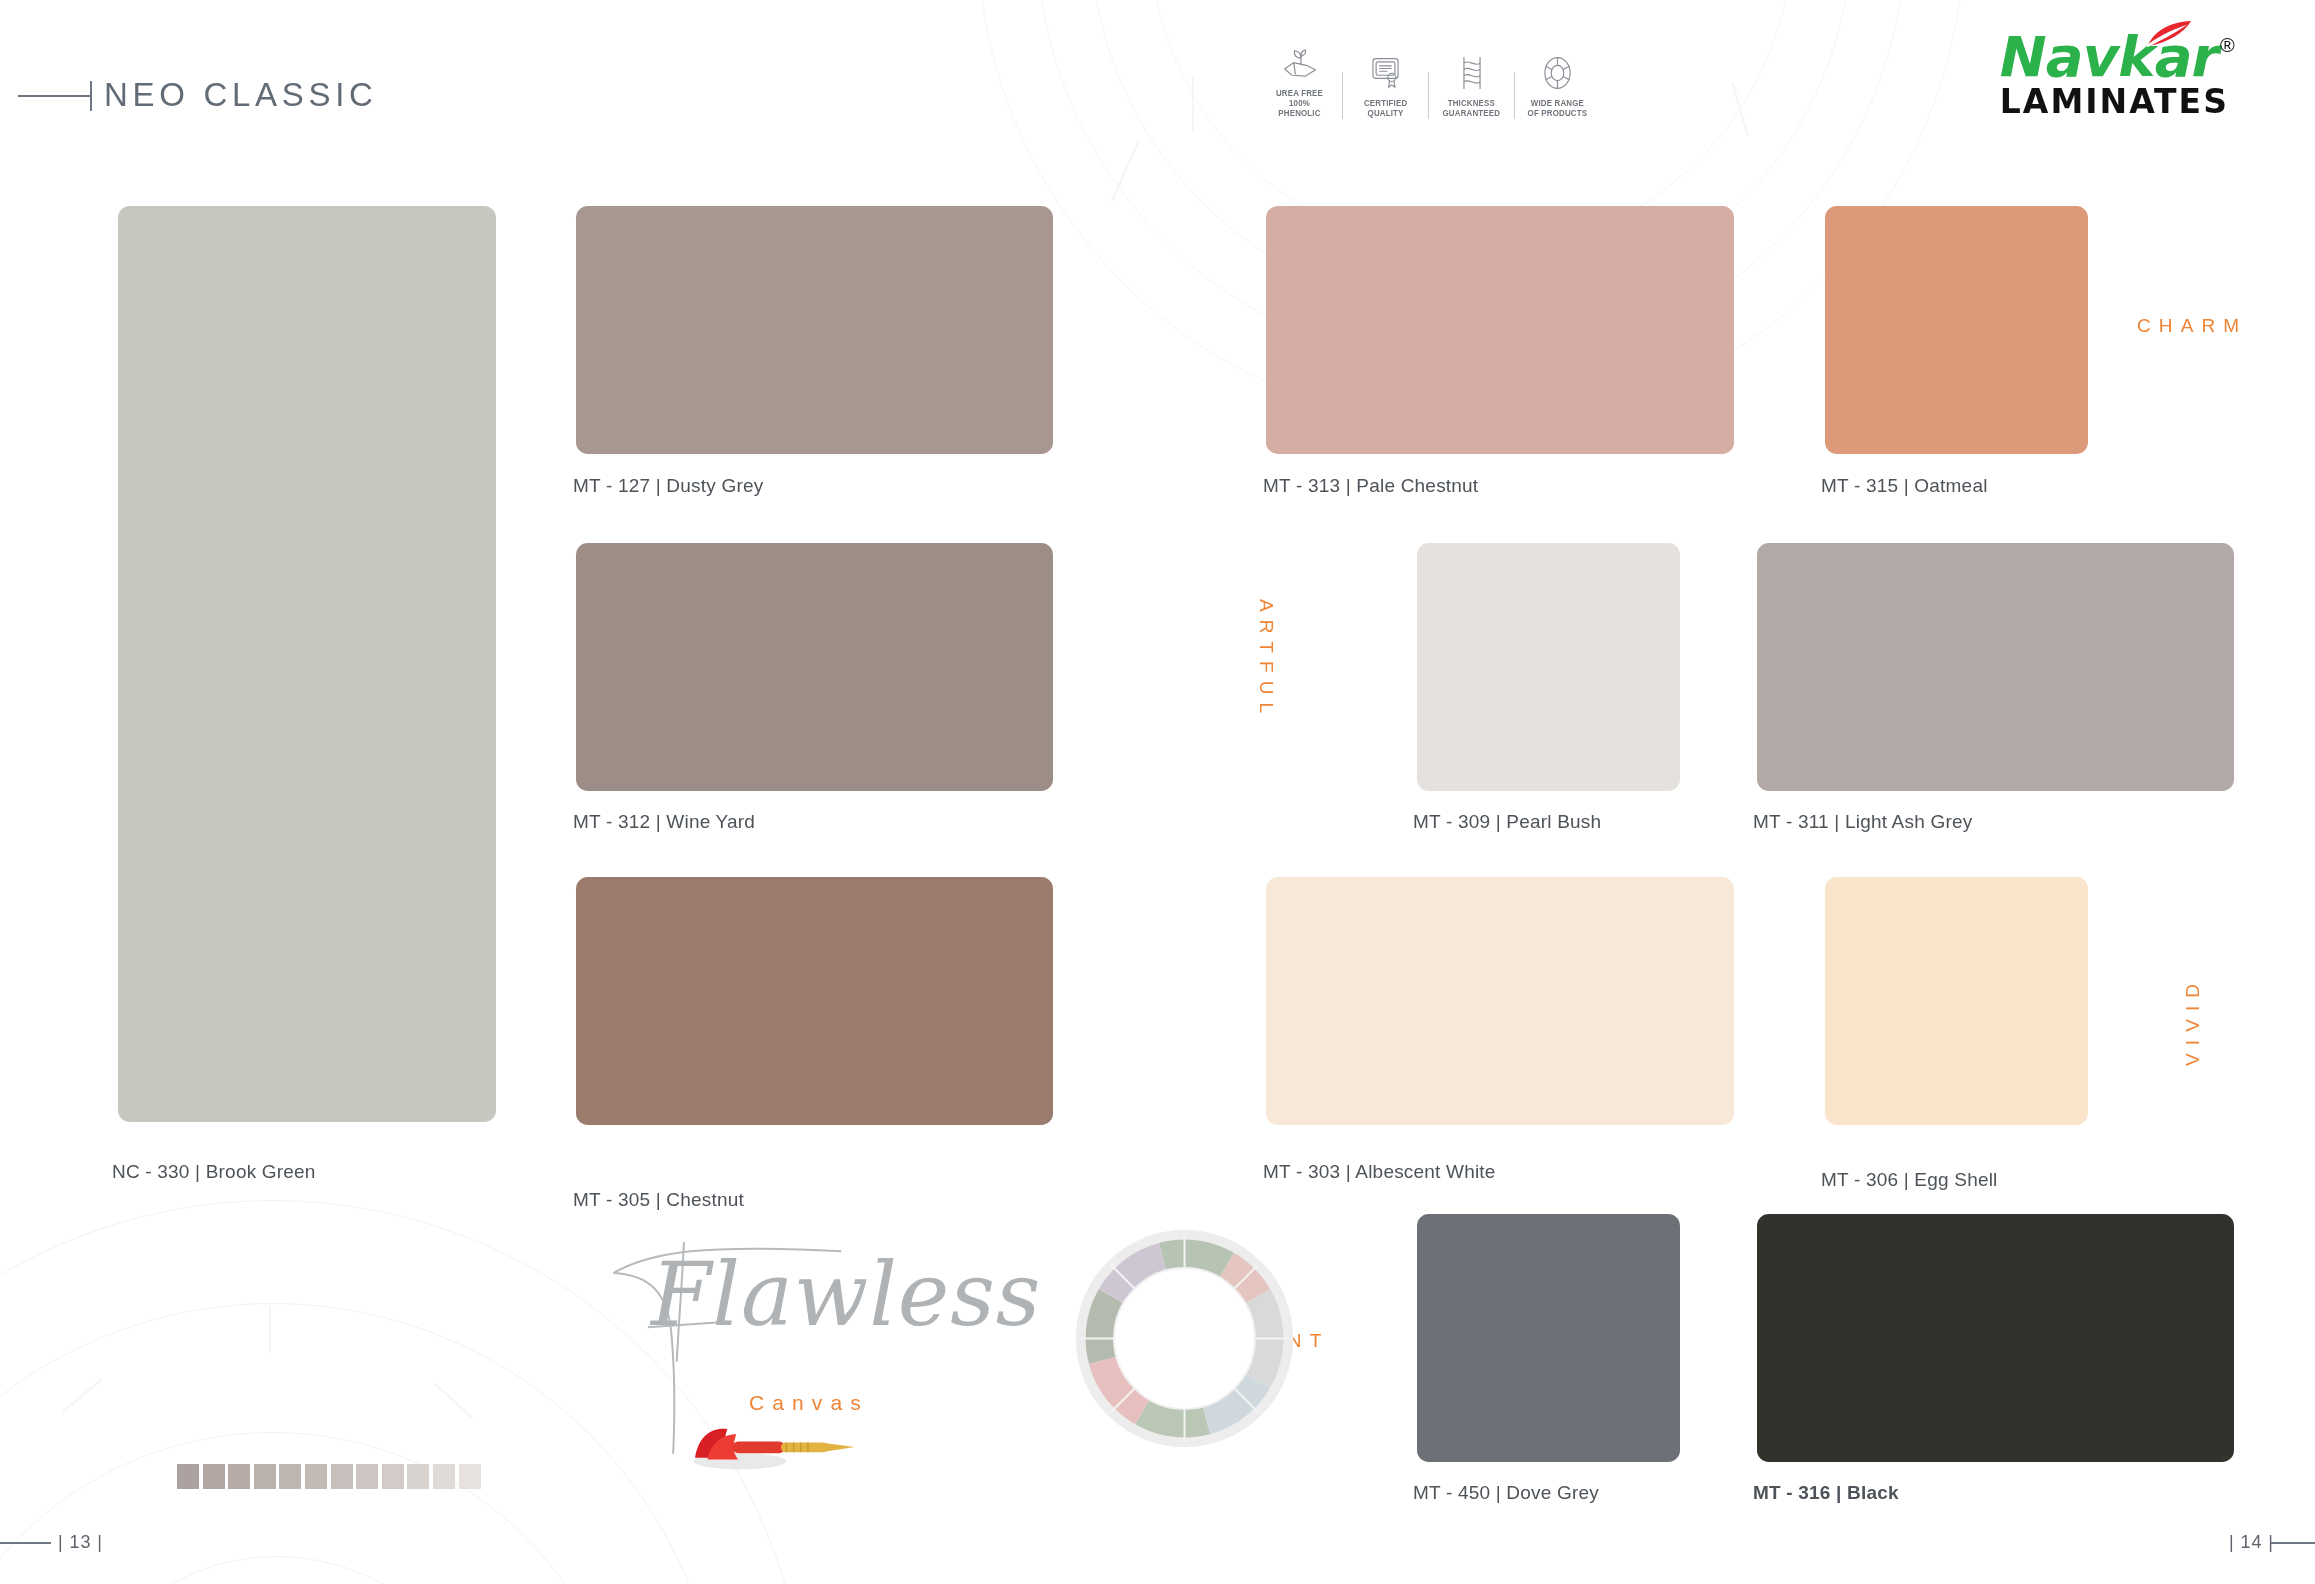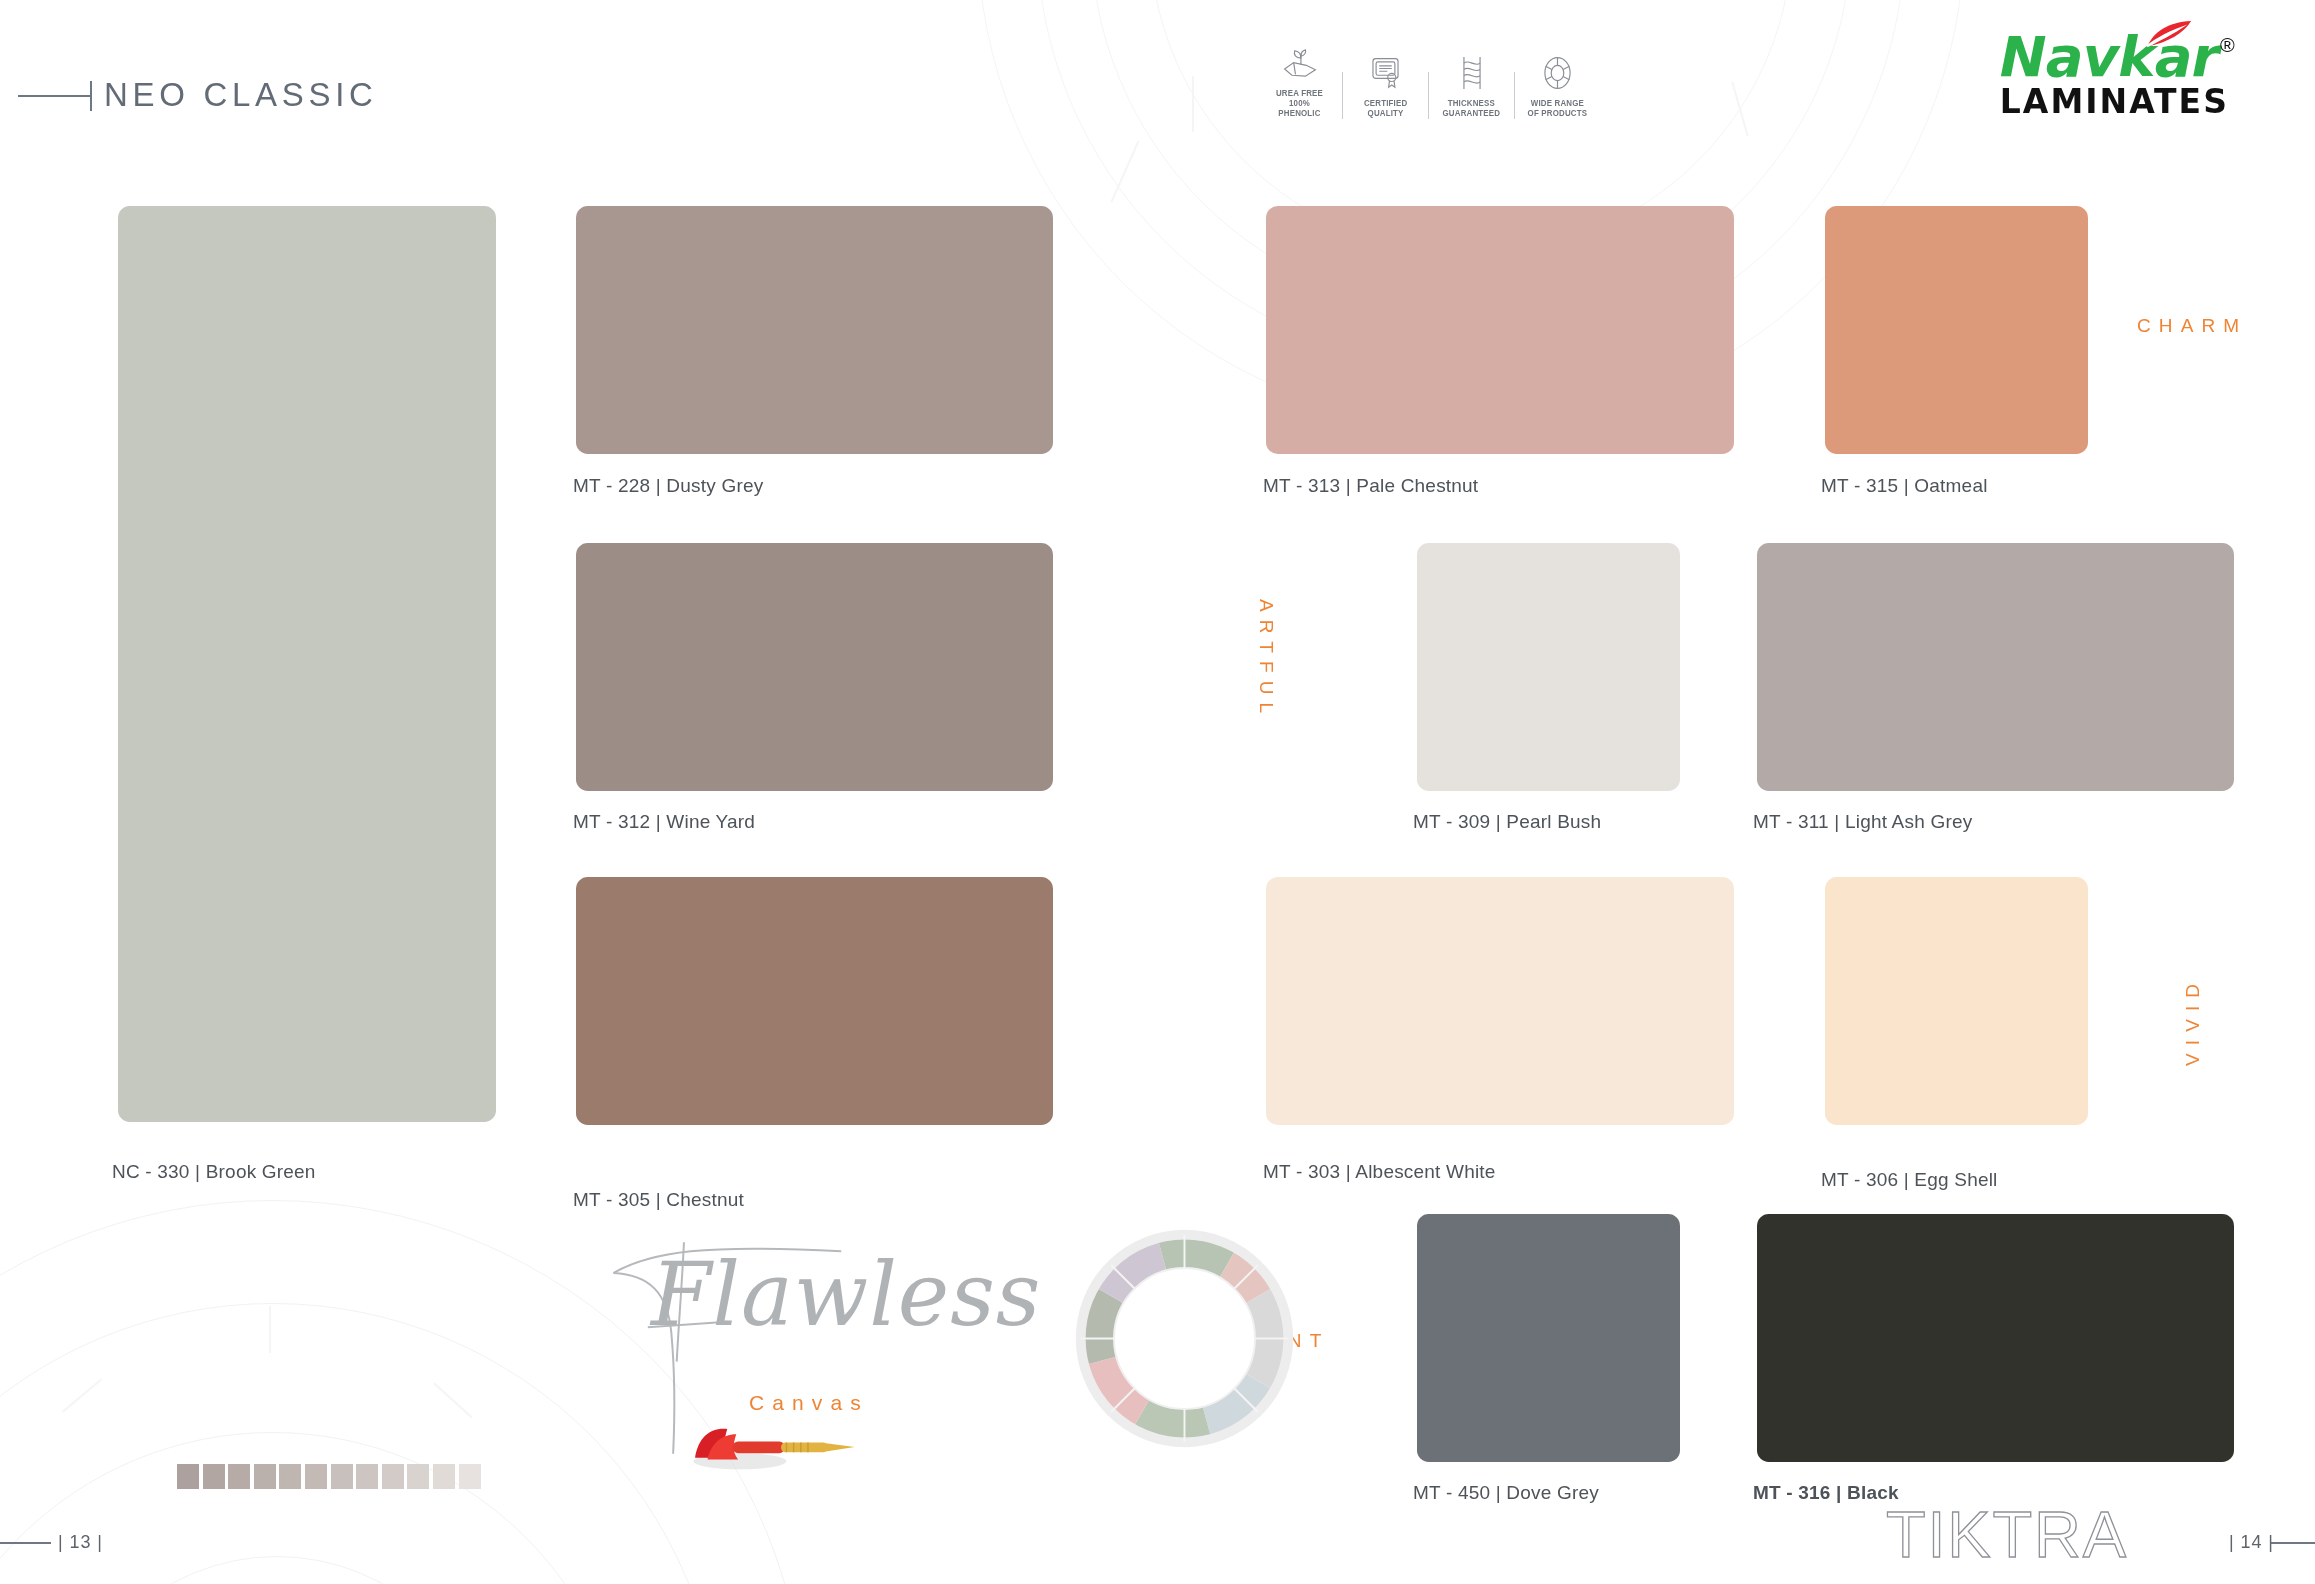--- a/index.html
+++ b/index.html
@@ -206,21 +206,21 @@
         <path d="M2 29 C12 20 30 11 48 5 C32 16 16 24 4 30 Z" fill="#ffffff"></path>
       </svg>
     </div>
     <div class="logo-lam">LAMINATES</div>
   </div>
 
   <div class="sw" style="left:118px;top:206px;width:378px;height:916px;background:#c4c8bf;"></div>
   <div class="sw-lbl" style="left:112px;top:1161px;">NC - 330 | Brook Green</div>
 
   <div class="sw" style="left:576px;top:206px;width:477px;height:248px;background:#a89791;"></div>
-  <div class="sw-lbl" style="left:573px;top:475px;">MT - 228 | Dusty Grey</div>
+  <div class="sw-lbl" style="left:573px;top:475px;">MT - 127 | Dusty Grey</div>
 
   <div class="sw" style="left:576px;top:543px;width:477px;height:248px;background:#9c8e86;"></div>
   <div class="sw-lbl" style="left:573px;top:811px;">MT - 312 | Wine Yard</div>
 
   <div class="sw" style="left:576px;top:877px;width:477px;height:248px;background:#9a7b6c;"></div>
   <div class="sw-lbl" style="left:573px;top:1161px;margin-top:28px;">MT - 305 | Chestnut</div>
 
   <div class="sw" style="left:1266px;top:206px;width:468px;height:248px;background:#d6ada4;"></div>
   <div class="sw-lbl" style="left:1263px;top:475px;text-align:center;">MT - 313 | Pale Chestnut</div>
 
@@ -316,16 +316,15 @@
     <i style="background:#e0dbd7"></i>
     <i style="background:#e7e2df"></i>
   </div>
 
   <div class="pg-rule" style="left:0px;top:1542px;width:51px;"></div>
   <div class="pg" style="left:58px;top:1532px;">| 13 |</div>
 
   <div class="pg" style="left:2229px;top:1532px;">| 14 |</div>
   <div class="pg-rule" style="left:2271px;top:1542px;width:45px;"></div>
 
-  <div class="tiktra">TIKTRA</div>
 
 </div>
 
 
 </body></html>

